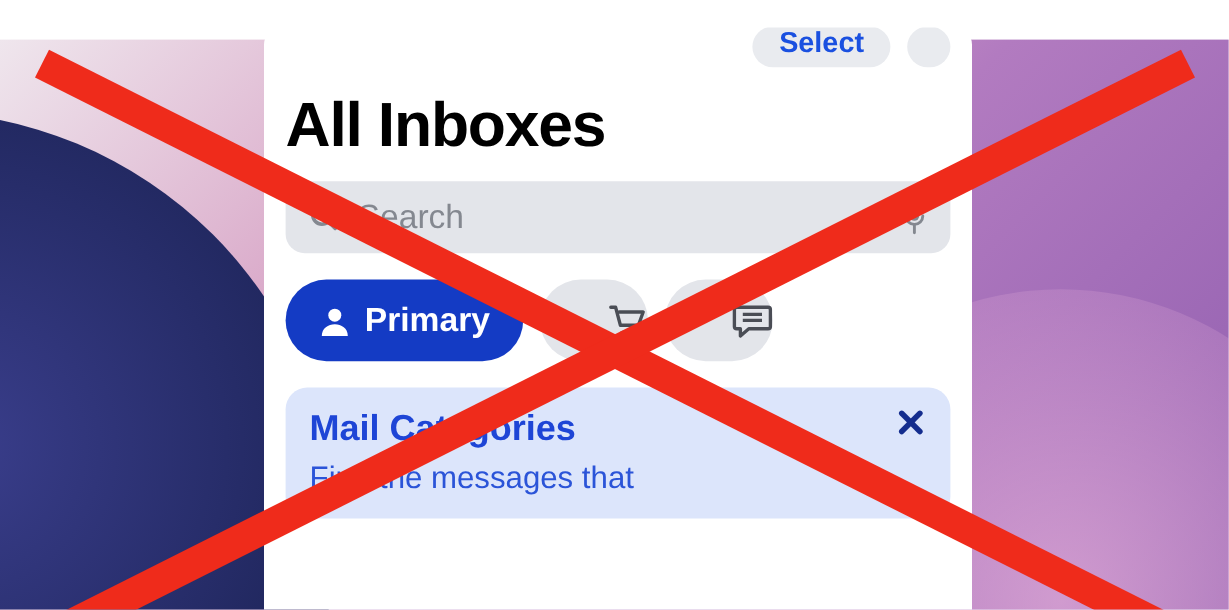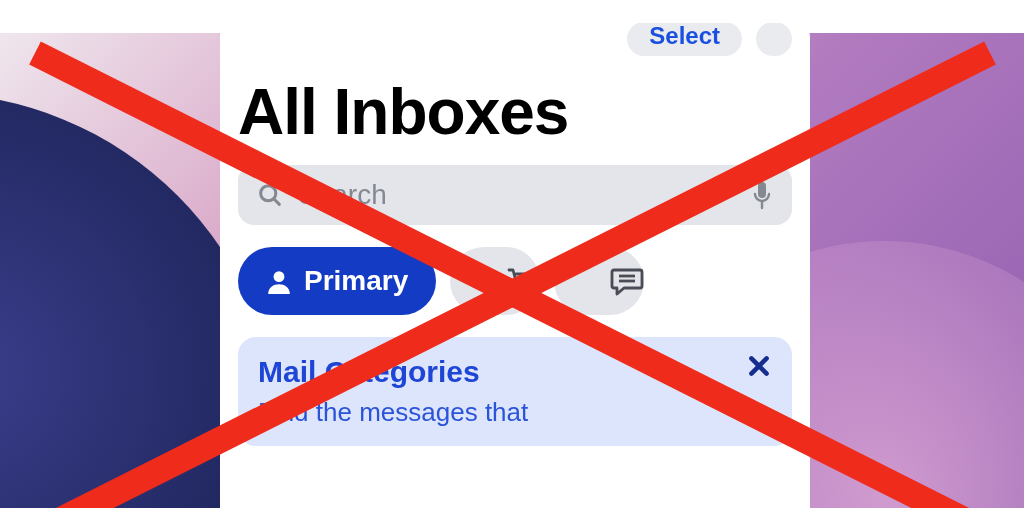--- a/index.html
+++ b/index.html
@@ -64,21 +64,21 @@
   .more-pill {
     width: 36px;
     height: 34px;
     background: #e9ebef;
     border-radius: 18px;
   }
   .title {
     padding: 24px 18px 16px 18px;
   }
   .title h1 {
-    font-size: 64px;
+    font-size: 52px;
     font-weight: 900;
     letter-spacing: -1px;
     color: #000;
   }
   .search {
     margin: 0 18px;
     height: 60px;
     background: #e3e5ea;
     border-radius: 16px;
     display: flex;

